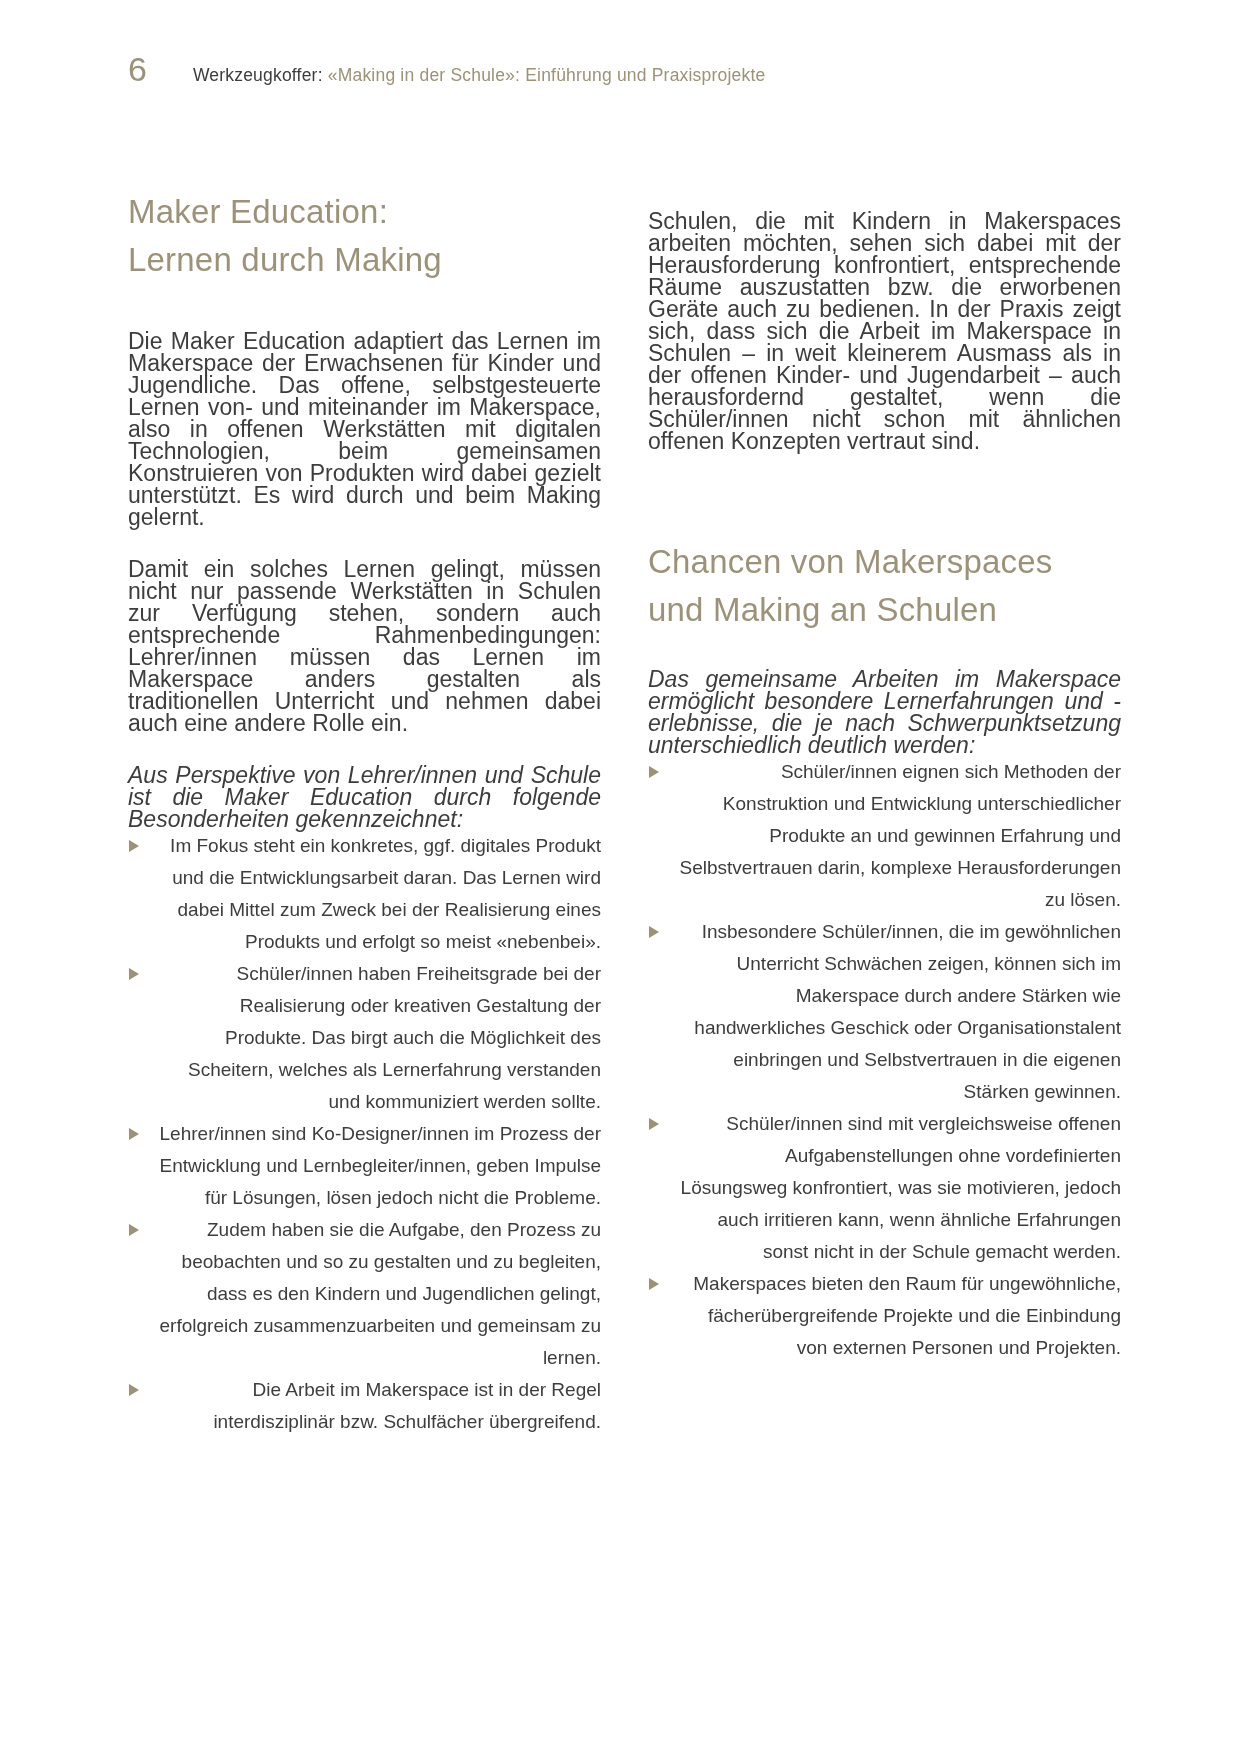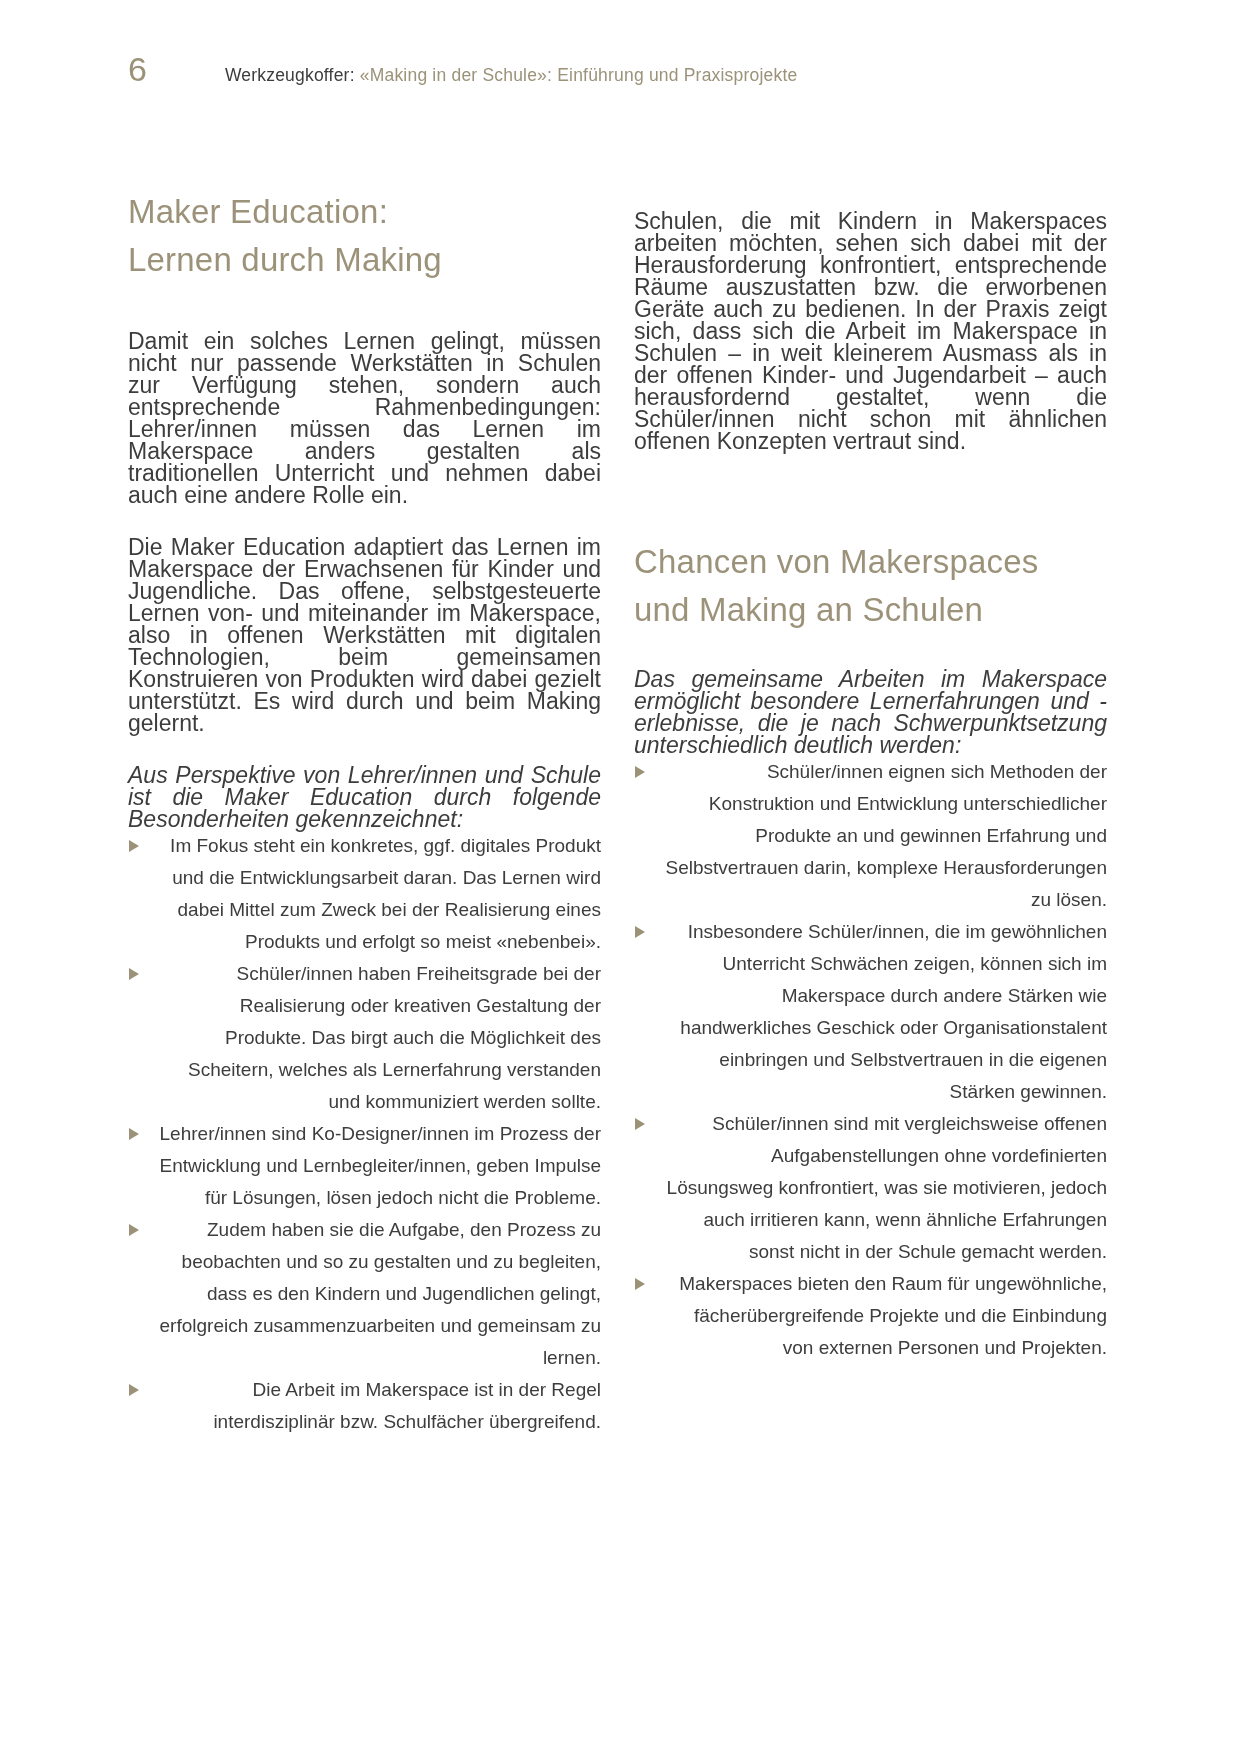--- a/index.html
+++ b/index.html
@@ -7,25 +7,25 @@
     width:1240px;height:1754px;box-sizing:border-box;position:relative;
     background:#ffffff;overflow:hidden;
     padding:52px 128px 0 128px;
     font-family:"Liberation Sans","DejaVu Sans",sans-serif;
     color:#3d3d3d;
     -webkit-font-smoothing:antialiased;
   }
   
   .page-header{display:flex;align-items:baseline;height:40px;}
   .page-number{font-size:34px;line-height:1;color:var(--accent);font-weight:400;}
-  .header-title{margin-left:78px;font-size:17.5px;letter-spacing:.2px;}
+  .header-title{margin-left:46px;font-size:17.5px;letter-spacing:.2px;}
   .header-title .dark{color:#3d3d3d;}
   .header-title .light{color:var(--accent);}
   
-  .content{display:flex;gap:33px;margin-top:96px;}
+  .content{display:flex;gap:47px;margin-top:96px;}
   .col{flex:0 0 473px;width:473px;}
   .col-right{padding-top:22px;box-sizing:border-box;}
   h1.section-title,h2.section-title{
     font-size:33px;line-height:48px;font-weight:400;color:var(--accent);
     margin:0 0 46px 0;letter-spacing:.2px;
   }
   .col-right h2.section-title{margin:86px 0 34px 0;}
   .section-title span{display:block;}
   p{font-size:23px;line-height:22px;margin:0 0 30px 0;text-align:justify;
     hyphens:auto;-webkit-hyphens:auto;}
@@ -55,22 +55,22 @@
     <span class="header-title"><span class="dark">Werkzeugkoffer:</span><span class="light"> «Making in der Schule»: Einführung und Praxisprojekte</span></span>
   </div>
 
   <div class="content">
 
     <div class="col col-left">
       <h1 class="section-title">
         <span>Maker Education:</span>
         <span>Lernen durch Making</span>
       </h1>
+      <p>Die Maker Education adaptiert das Lernen im Makerspace der Erwachsenen für Kinder und Jugendliche. Das offene, selbstgesteuerte Lernen von- und miteinander im Makerspace, also in offenen Werkstätten mit digitalen Technologien, beim gemeinsamen Konstruieren von Produkten wird dabei gezielt unterstützt. Es wird durch und beim Making gelernt.</p>
       <p>Damit ein solches Lernen gelingt, müssen nicht nur passende Werkstätten in Schulen zur Verfügung stehen, sondern auch entsprechende Rahmenbedingungen: Lehrer/innen müssen das Lernen im Makerspace anders gestalten als traditionellen Unterricht und nehmen dabei auch eine andere Rolle ein.</p>
-      <p>Die Maker Education adaptiert das Lernen im Makerspace der Erwachsenen für Kinder und Jugendliche. Das offene, selbstgesteuerte Lernen von- und miteinander im Makerspace, also in offenen Werkstätten mit digitalen Technologien, beim gemeinsamen Konstruieren von Produkten wird dabei gezielt unterstützt. Es wird durch und beim Making gelernt.</p>
       <p class="lead-in">Aus Perspektive von Lehrer/innen und Schule ist die Maker Education durch folgende Besonderheiten gekennzeichnet:</p>
       <ul class="bullet-list">
         <li><span class="bullet-icon"></span><span>Im Fokus steht ein konkretes, ggf. digitales Produkt und die Entwicklungsarbeit daran. Das Lernen wird dabei Mittel zum Zweck bei der Realisierung eines Produkts und erfolgt so meist «nebenbei».</span></li>
         <li><span class="bullet-icon"></span><span>Schüler/innen haben Freiheitsgrade bei der Realisierung oder kreativen Gestaltung der Produkte. Das birgt auch die Möglichkeit des Scheitern, welches als Lernerfahrung verstanden und kommuniziert werden sollte.</span></li>
         <li><span class="bullet-icon"></span><span>Lehrer/innen sind Ko-Designer/innen im Prozess der Entwicklung und Lernbegleiter/innen, geben Impulse für Lösungen, lösen jedoch nicht die Probleme.</span></li>
         <li><span class="bullet-icon"></span><span>Zudem haben sie die Aufgabe, den Prozess zu beobachten und so zu gestalten und zu begleiten, dass es den Kindern und Jugendlichen gelingt, erfolgreich zusammenzuarbeiten und gemeinsam zu lernen.</span></li>
         <li><span class="bullet-icon"></span><span>Die Arbeit im Makerspace ist in der Regel interdisziplinär bzw. Schulfächer übergreifend.</span></li>
       </ul>
     </div>
 

